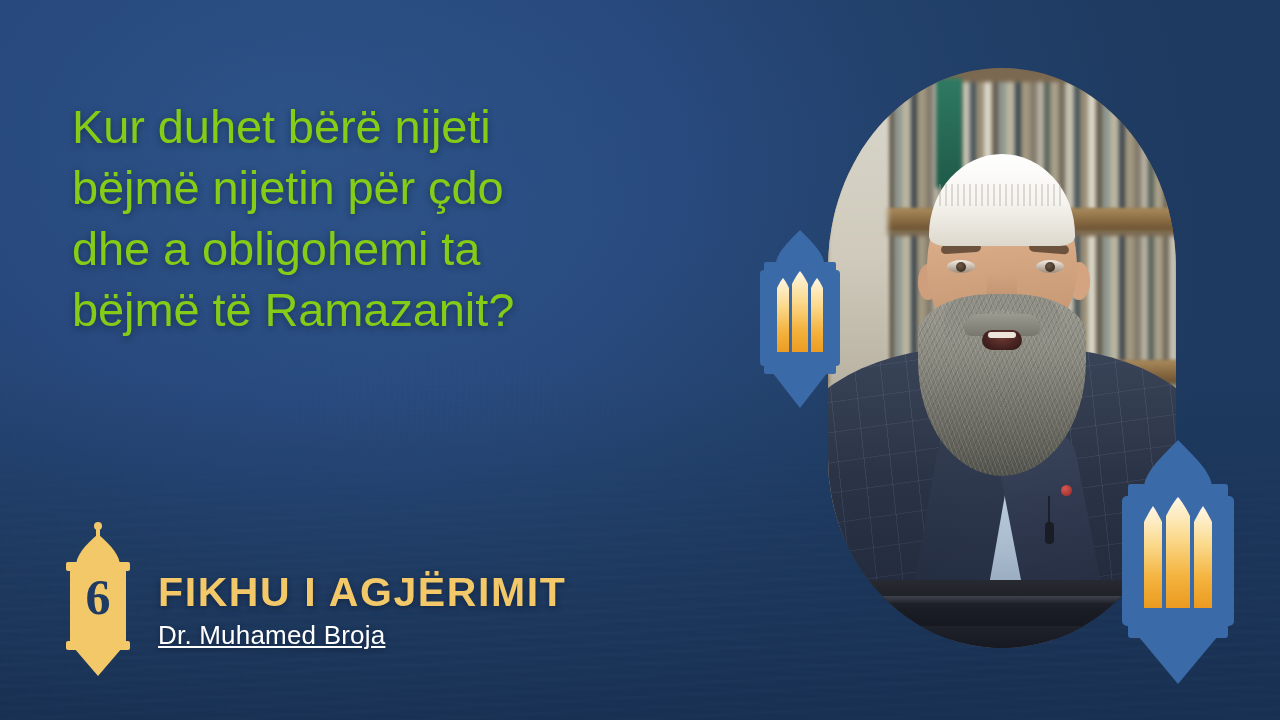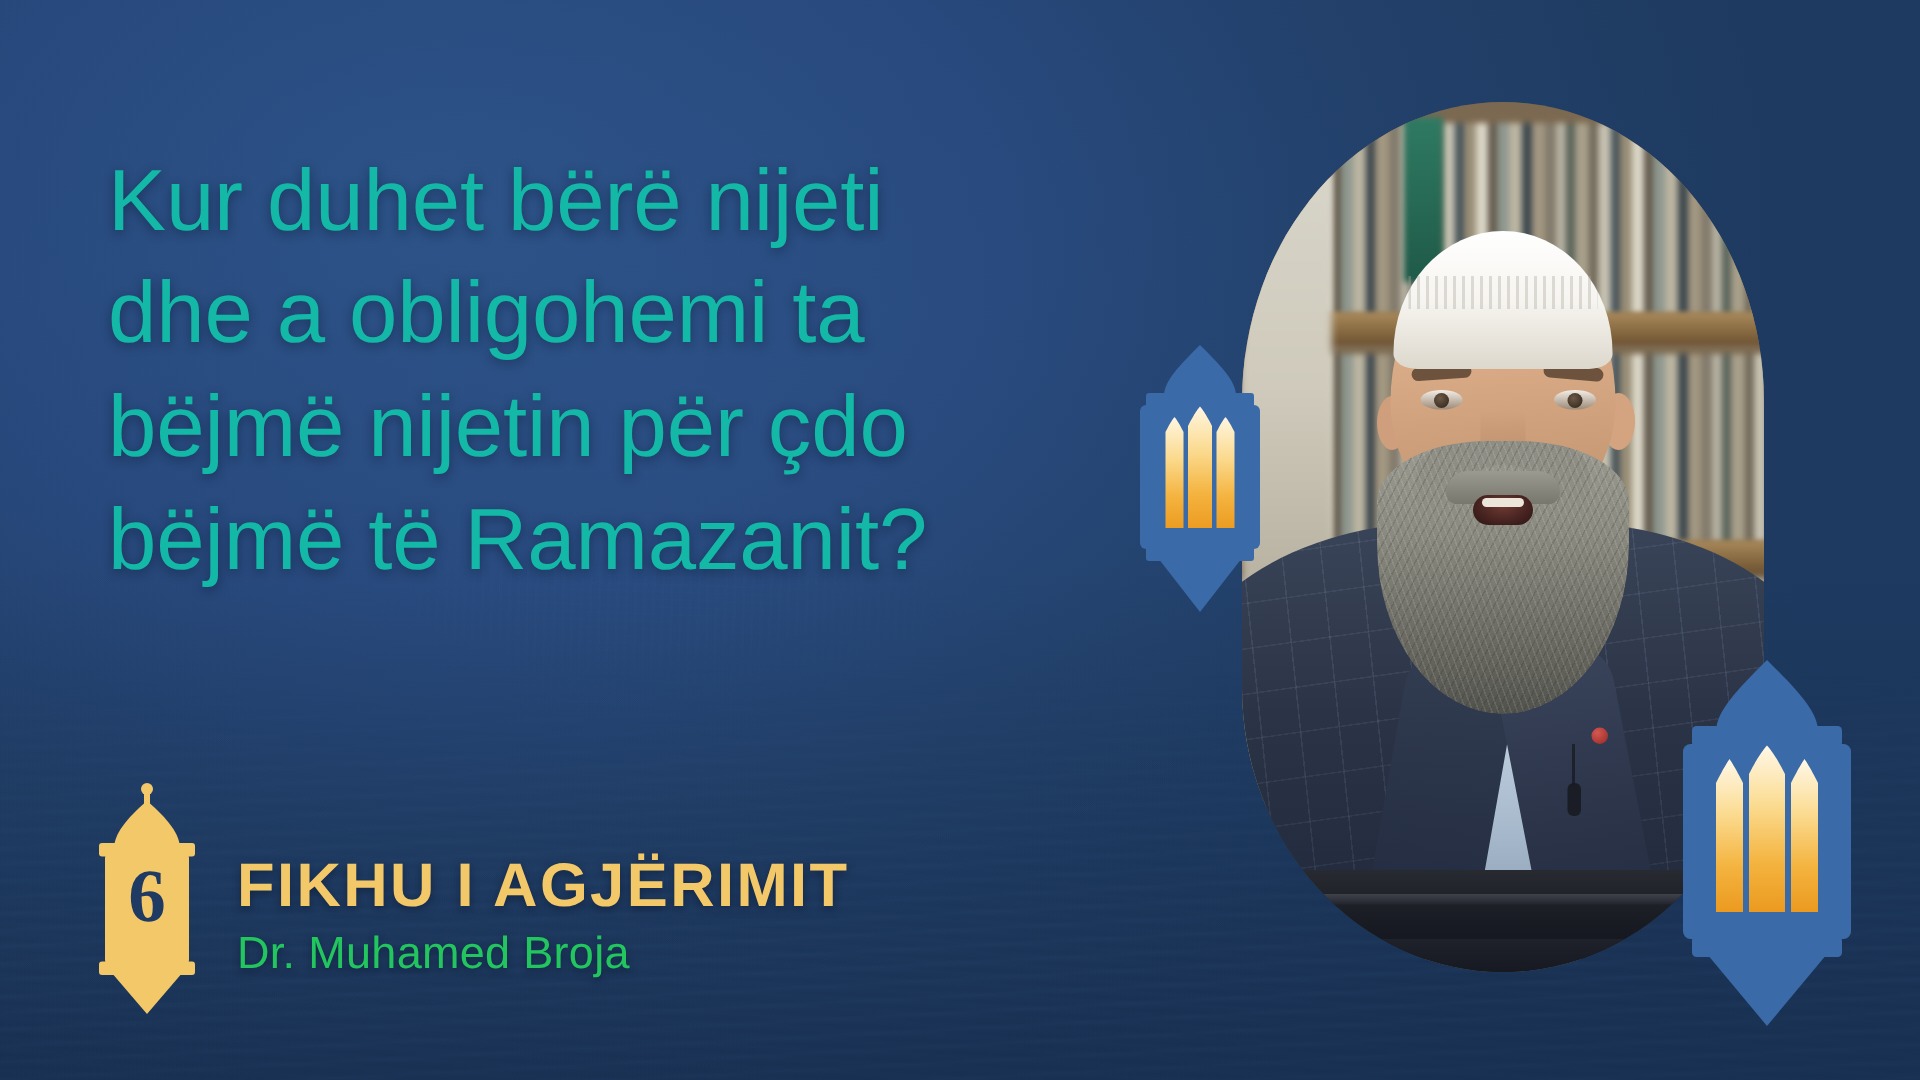--- a/index.html
+++ b/index.html
@@ -334,22 +334,22 @@
     position: absolute; inset: 0;
     background: linear-gradient(180deg, rgba(0,0,0,0) 66%, rgba(20,30,55,.25) 100%);
     pointer-events: none;
   }
 
   
   .headline {
     position: absolute;
     left: 72px; top: 96px;
     width: 640px;
-    color: #14b8a6;
-    font-size: 58px;
+    color: #84cc16;
+    font-size: 47px;
     line-height: 1.30;
     font-weight: 400;
     letter-spacing: -0.1px;
     text-shadow: 0 2px 7px rgba(8,20,42,.45);
   }
 
   
   .bottom-bar {
     position: absolute;
     left: 60px; bottom: 42px;
@@ -376,25 +376,26 @@
   .series-title {
     color: #F3C869;
     font-size: 41px;
     font-weight: 700;
     letter-spacing: 1.6px;
     line-height: 1.05;
     text-shadow: 0 2px 6px rgba(8,20,42,.5);
   }
   .series-author {
     margin-top: 6px;
-    color: #22c55e;
-    font-size: 30px;
+    color: #ffffff;
+    font-size: 26px;
     font-weight: 400;
     letter-spacing: .2px;
     text-shadow: 0 2px 5px rgba(8,20,42,.5);
+    text-decoration: underline;
   }
 
   
   .lantern { position: absolute; }
   .lantern.small { left: 752px; top: 228px;  width: 96px;  height: 182px; }
   .lantern.large { left: 1112px; top: 438px; width: 132px; height: 248px; }
 </style>
 </head>
 <body>
 
@@ -517,22 +518,22 @@
     </g>
     <g fill="url(#flameB)">
       <path d="M32 84 C38 72 41 68 41 68 C41 68 44 72 50 84 L50 170 L32 170 Z"></path>
       <path d="M54 78 C61 64 66 59 66 59 C66 59 71 64 78 78 L78 170 L54 170 Z"></path>
       <path d="M82 84 C88 72 91 68 91 68 C91 68 94 72 100 84 L100 170 L82 170 Z"></path>
     </g>
   </svg>
 
   <div class="headline">
     <div>Kur duhet bërë nijeti</div>
+    <div>bëjmë nijetin për çdo</div>
     <div>dhe a obligohemi ta</div>
-    <div>bëjmë nijetin për çdo</div>
     <div>bëjmë të Ramazanit?</div>
   </div>
 
   <div class="bottom-bar">
 
     <div class="badge">
       <svg viewBox="0 0 76 158" width="76" height="158" aria-hidden="true">
         <g fill="#F3C869">
           <circle cx="38" cy="6" r="4"></circle>
           <rect x="36" y="8" width="4" height="10"></rect>

